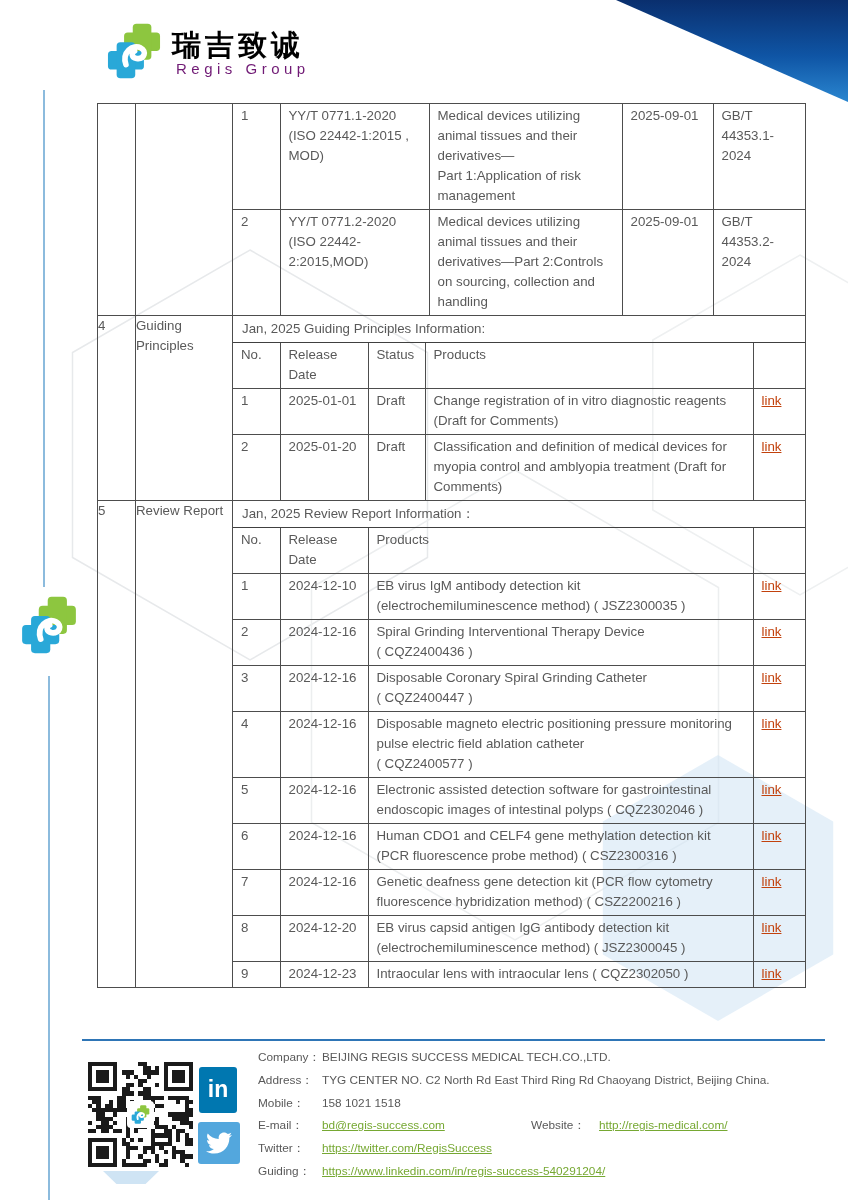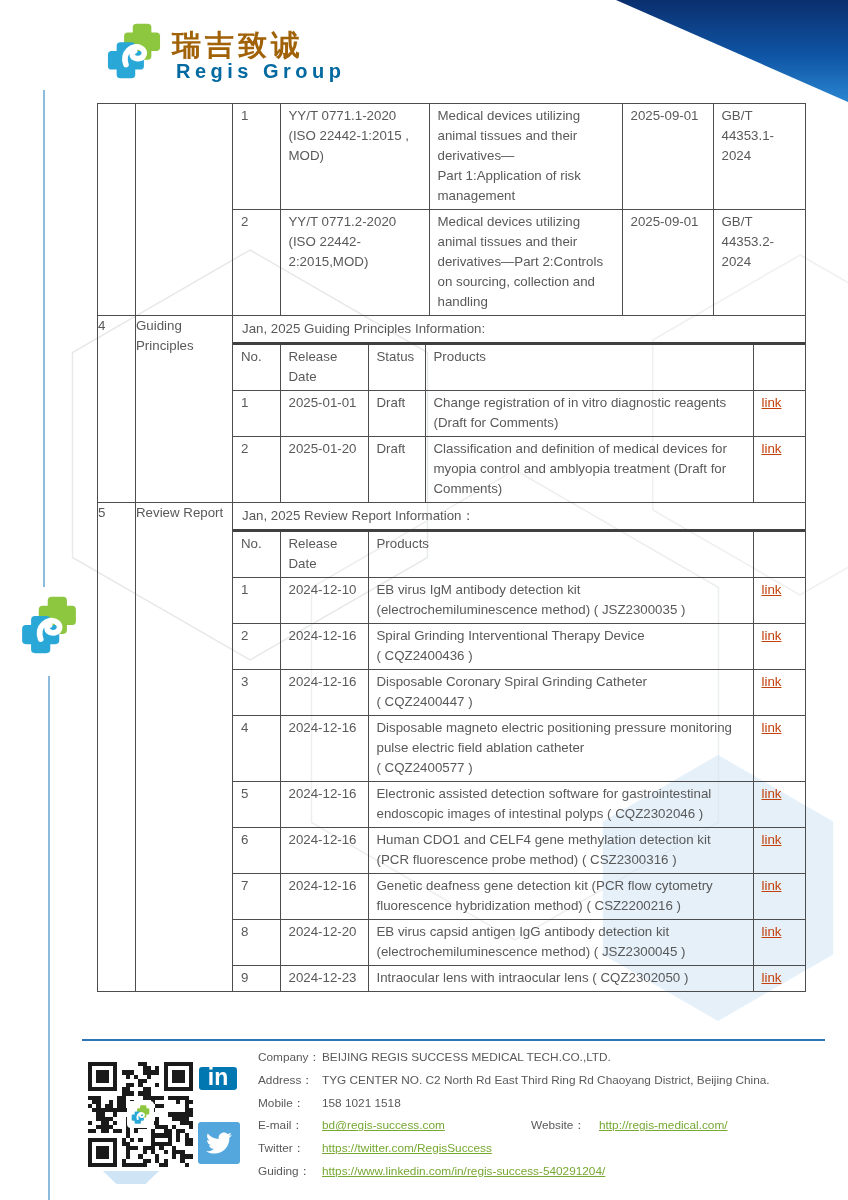--- a/index.html
+++ b/index.html
@@ -9,38 +9,38 @@
   }
   
   .bg-svg{position:absolute;left:0;top:0;z-index:0;}
   
   .corner-banner{position:absolute;top:0;right:0;width:232px;height:102px;z-index:3;
     clip-path:polygon(100% 0,100% 100%,0 0);
     background:linear-gradient(180deg,#0a2f6e 0%,#0f55a5 55%,#2a86d0 100%);}
   .brand{position:absolute;left:0;top:0;width:500px;height:100px;z-index:3;}
   .brand-mark{position:absolute;left:103px;top:20px;width:62px;height:62px;}
   .brand-cn{position:absolute;left:172px;top:26px;font-size:29px;font-weight:600;
-    letter-spacing:4px;color:#a16207;}
-  .brand-en{position:absolute;left:176px;top:60px;font-size:20px;font-weight:700;
-    letter-spacing:4.5px;color:#0369a1;}
+    letter-spacing:4px;color:#000000;}
+  .brand-en{position:absolute;left:176px;top:60px;font-size:15px;font-weight:400;
+    letter-spacing:4.5px;color:#701a75;}
   
   .rail{position:absolute;width:2px;background:#8cbbdd;z-index:2;}
   .rail-top{left:43px;top:90px;height:497px;}
   .rail-bottom{left:48px;top:676px;height:524px;}
   .rail-mark{position:absolute;left:17px;top:593px;width:64px;height:64px;z-index:2;}
   
   .doc{position:absolute;left:97px;top:103px;z-index:2;}
   table{border-collapse:collapse;table-layout:fixed;}
   .outer{width:708px;}
   .outer>tbody>tr>td{border:1px solid #4d4d4d;vertical-align:top;padding:0;}
   td.num-cell{padding:3px 0 0 13px;font-size:13.3px;line-height:20px;}
   td.label-cell{padding:3px 4px 0 6px;font-size:13.3px;line-height:20px;}
   td.content-cell{padding:0;}
   .caption{padding:3px 8px 3px 9px;font-size:13.3px;line-height:20px;
-    border-bottom:3px solid #404040;}
+    border-bottom:1px solid #404040;}
   .inner{width:100%;}
   .inner td{border:1px solid #4d4d4d;vertical-align:top;
     padding:2px 8px 3px 8px;font-size:13.3px;line-height:20px;white-space:pre-line;}
   .inner tr td:first-child{border-left:none;}
   .inner tr td:last-child{border-right:none;}
   .inner tr:first-child td{border-top:none;}
   .inner tr:last-child td{border-bottom:none;}
   .link-cell{text-align:left;}
   a.tbl-link{color:#c2410c;text-decoration:underline;cursor:pointer;}
   
@@ -48,21 +48,21 @@
     background:#2e75b6;z-index:2;}
   .qr-wrap{position:absolute;left:88px;top:1062px;width:105px;height:105px;z-index:2;}
   .qr-wrap svg{display:block;}
   .qr-logo{position:absolute;left:39px;top:39px;width:27px;height:27px;background:#fff;
     border-radius:4px;display:flex;align-items:center;justify-content:center;}
   .qr-logo svg{width:21px;height:21px;}
   .qr-pedestal{position:absolute;left:103px;top:1171px;width:56px;height:13px;
     background:#cfe4f4;clip-path:polygon(0 0,100% 0,76% 100%,24% 100%);z-index:2;}
   .social{position:absolute;z-index:2;border-radius:3px;display:flex;
     align-items:center;justify-content:center;}
-  .linkedin{left:199px;top:1067px;width:38px;height:23px;background:#0077b0;}
+  .linkedin{left:199px;top:1067px;width:38px;height:46px;background:#0077b0;}
   .linkedin span{color:#fff;font-size:23px;font-weight:bold;line-height:1;
     margin-top:-2px;}
   .twitter{left:198px;top:1122px;width:42px;height:42px;background:#53a7dd;}
   .twitter svg{width:26px;height:26px;fill:#fff;}
   .contact{position:absolute;left:258px;top:1046px;width:570px;z-index:2;
     font-size:11.8px;}
   .contact-row{display:flex;line-height:22.8px;white-space:nowrap;}
   .c-label{width:64px;flex:0 0 64px;color:#595959;}
   .c-value{color:#595959;}
   .c-link{color:#76a832;text-decoration:underline;cursor:pointer;}

